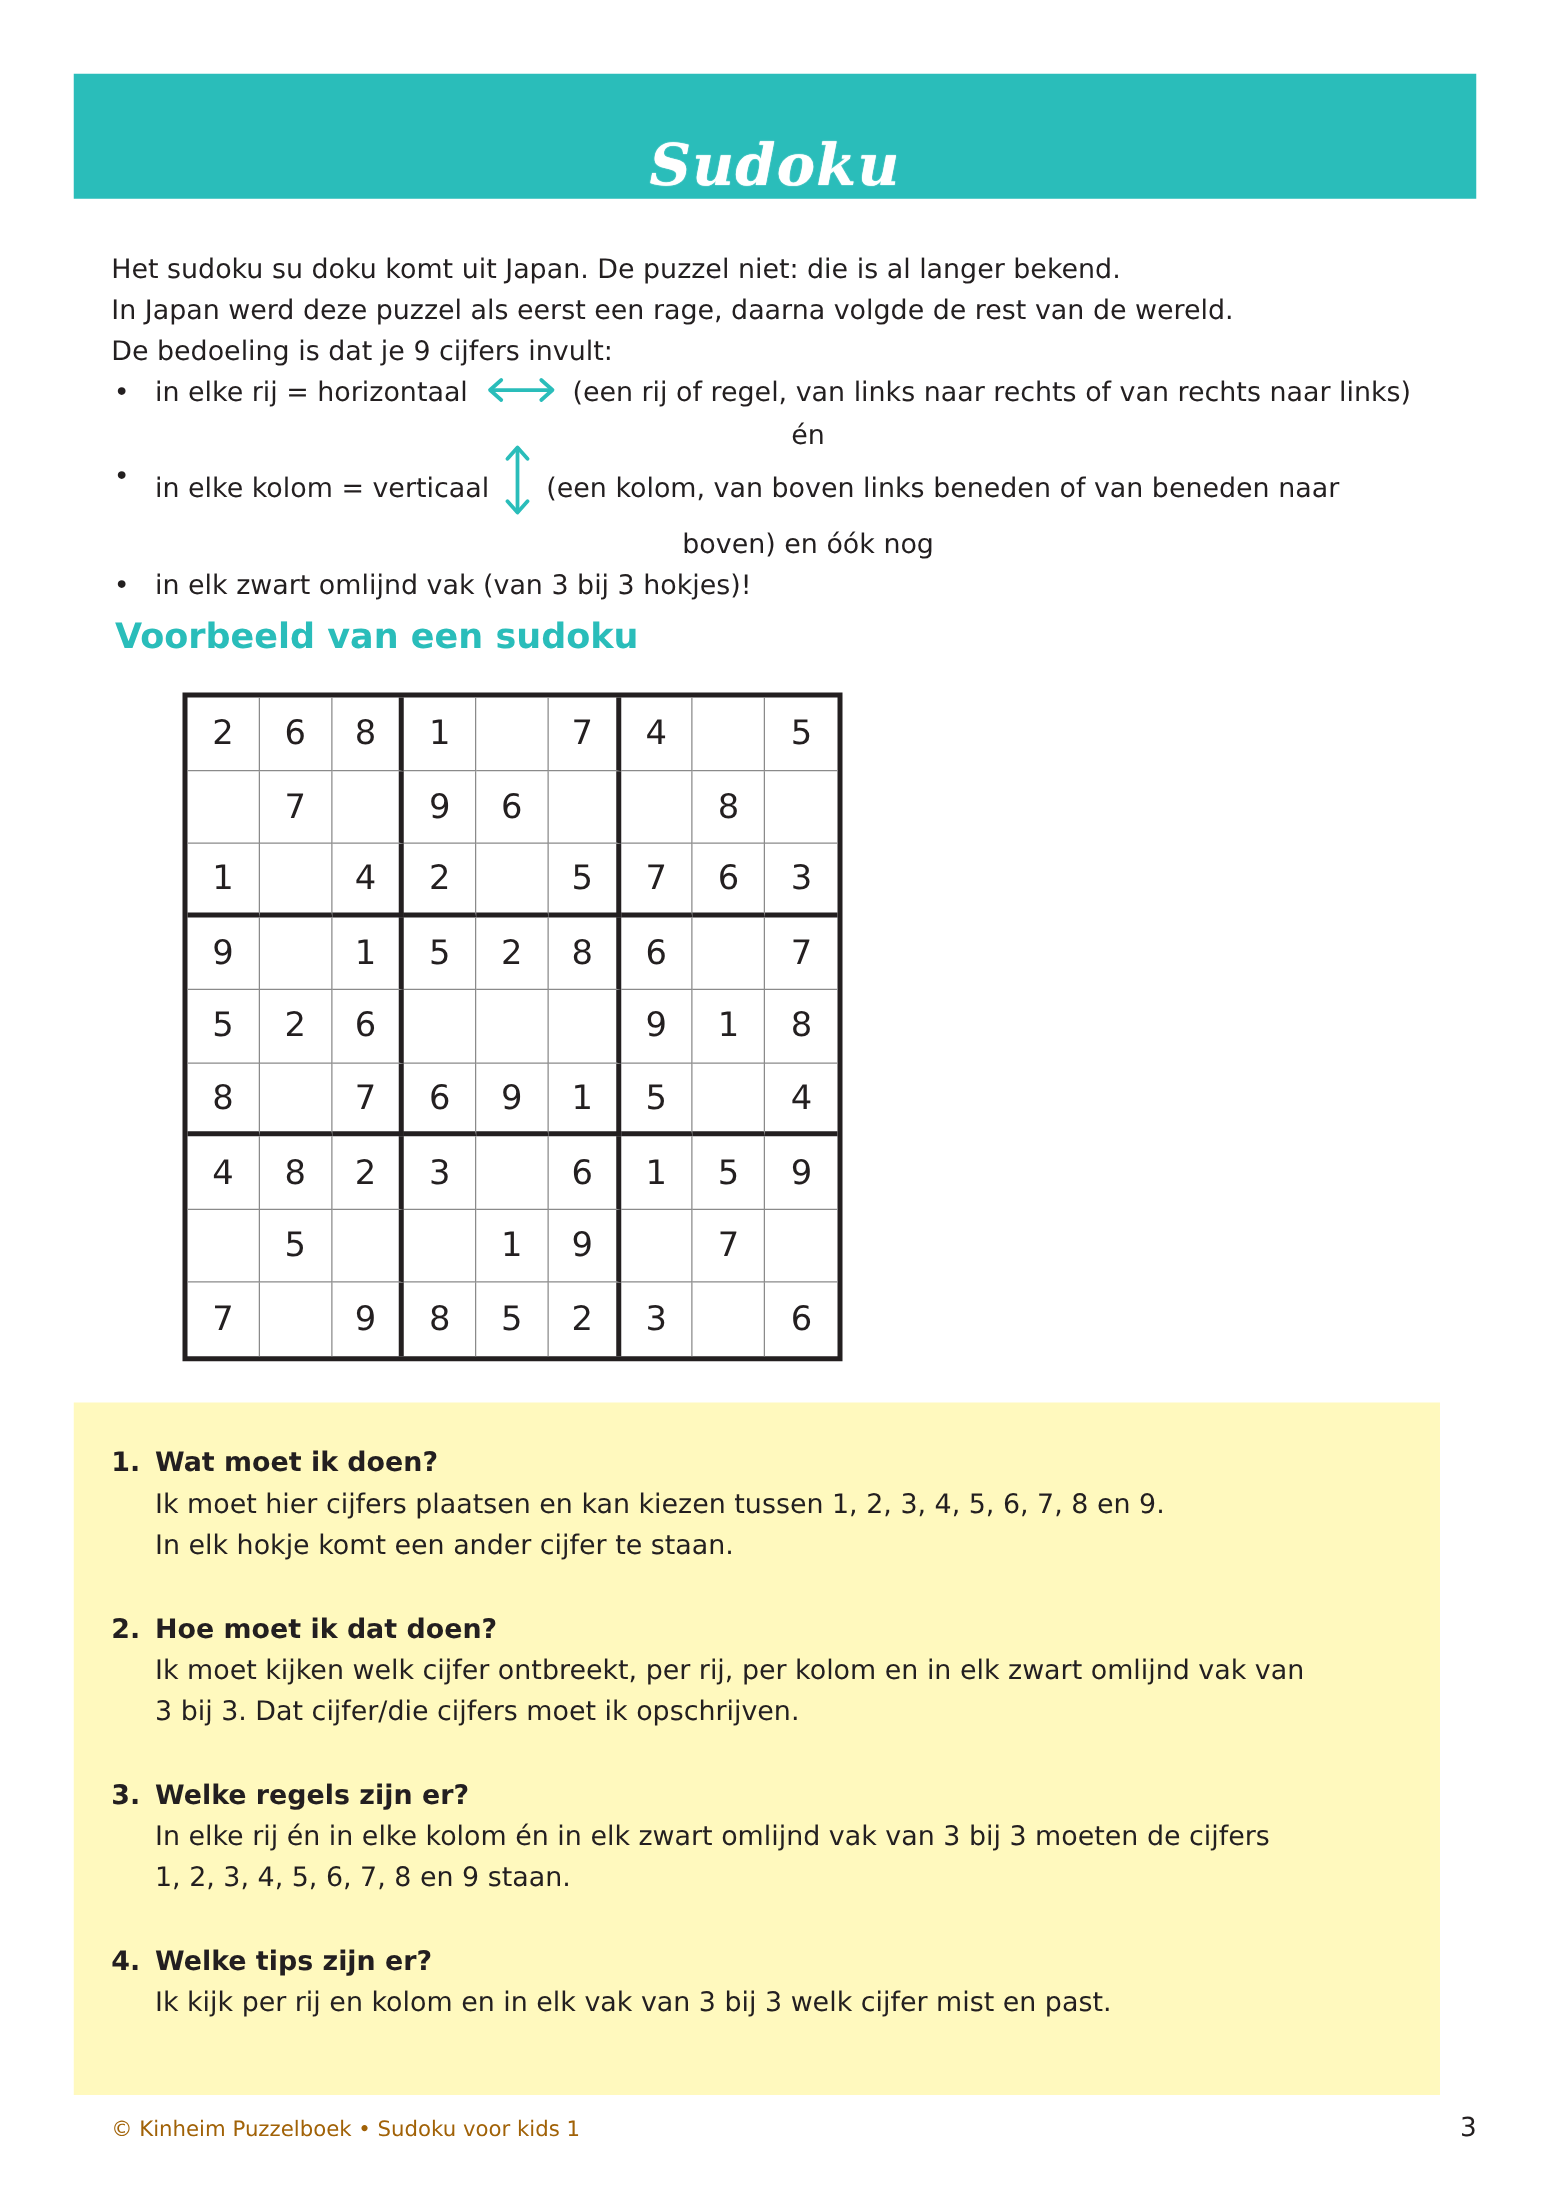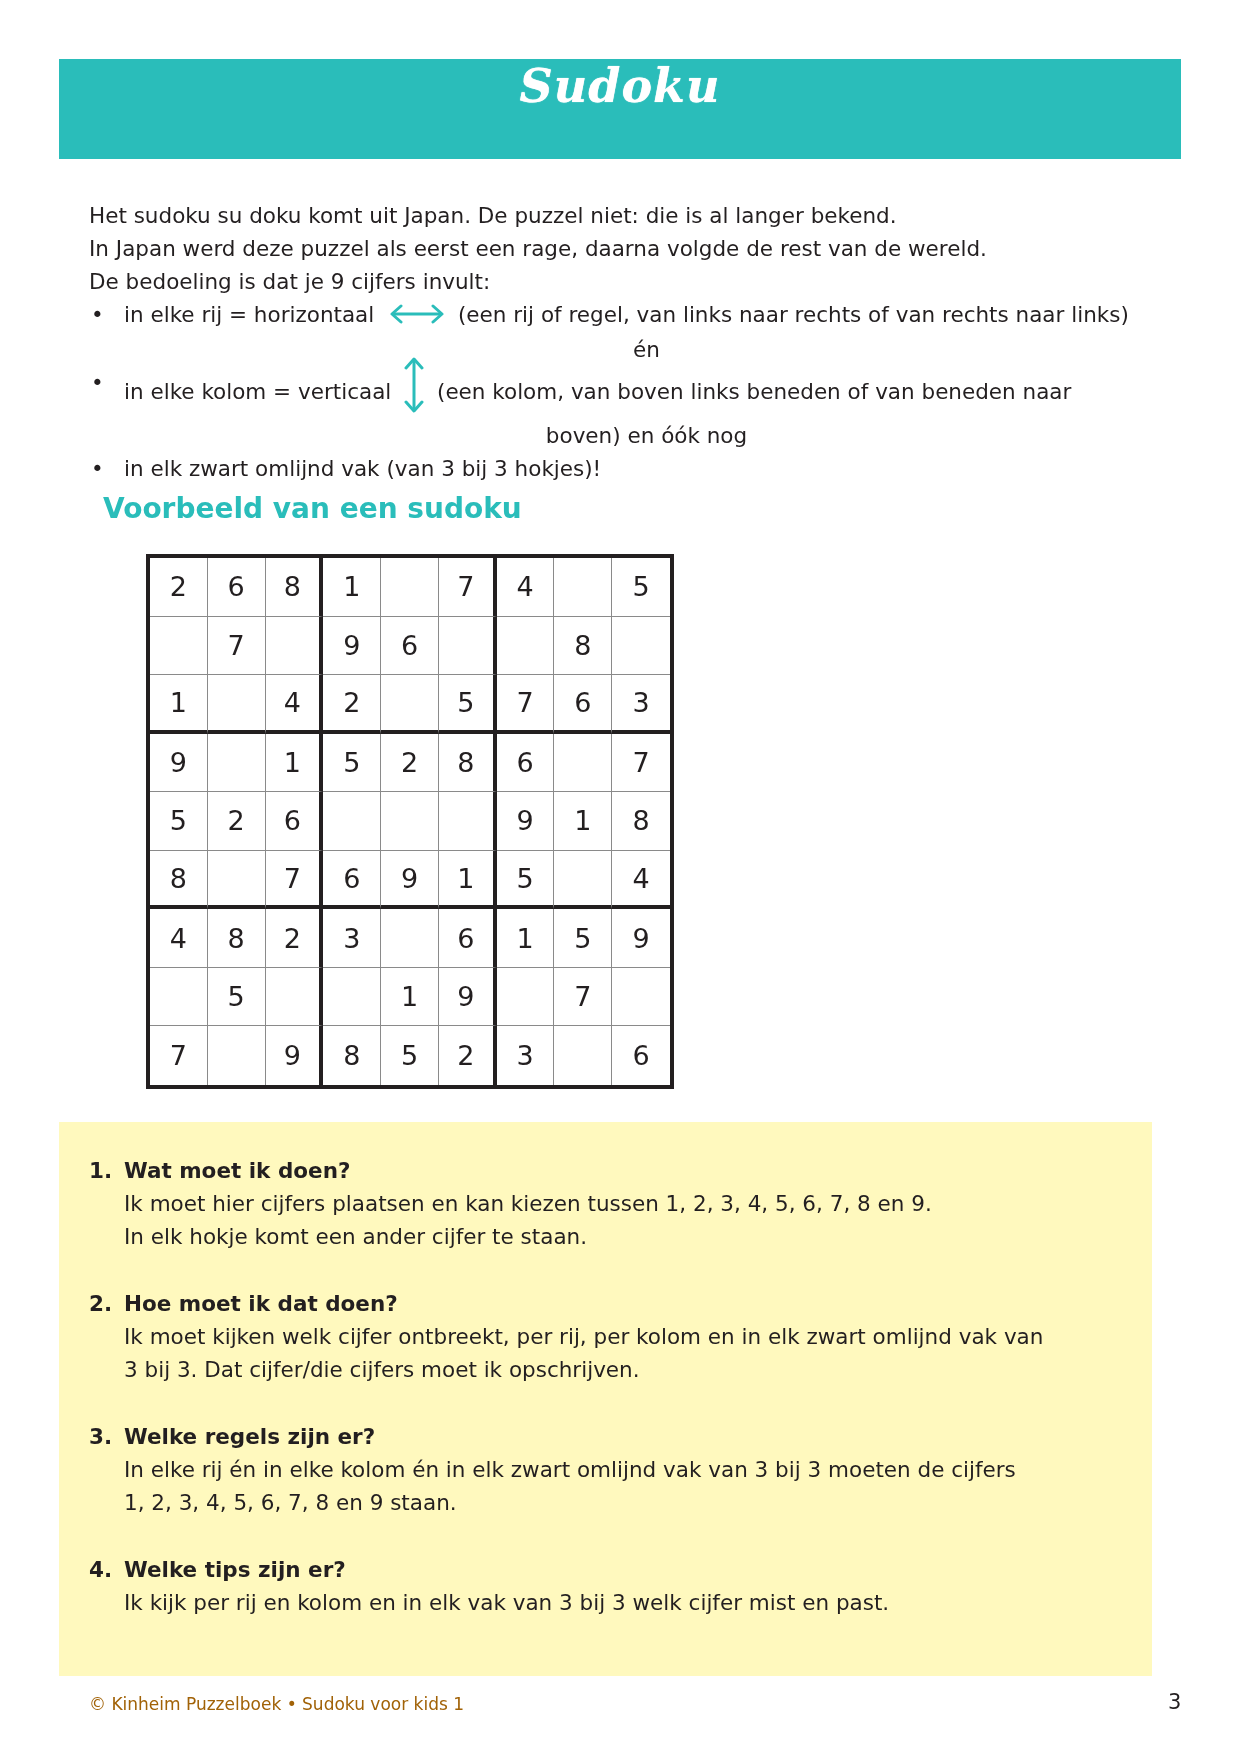--- a/index.html
+++ b/index.html
@@ -4,21 +4,21 @@
 <style>
   html, body { margin: 0; padding: 0; background: #ffffff; }
   body {
     width: 1240px; height: 1754px; position: relative; overflow: hidden;
     font-family: "DejaVu Sans", "Liberation Sans", sans-serif;
     color: #231f20;
   }
   .banner {
     position: absolute; left: 59px; top: 59px; width: 1122px; height: 100px;
     background: #2abdba;
-    display: flex; align-items: flex-start; justify-content: center;
+    display: flex; align-items: flex-end; justify-content: center;
   }
   .banner-title {
     color: #ffffff;
     font-family: "DejaVu Serif", "Liberation Serif", serif;
     font-weight: bold; font-style: italic;
     font-size: 46px; letter-spacing: 1px;
     text-shadow: 0 0 1px #ffffff;
   }
   .intro {
     position: absolute; left: 89px; top: 199px; width: 1080px;
@@ -28,21 +28,21 @@
   .intro b { font-weight: normal; }
   .bullet-row { position: relative; padding-left: 35px; white-space: nowrap; }
   .bullet-row .dot {
     position: absolute; left: 2px; top: 0; width: 12px; text-align: center;
   }
   .cont { padding-left: 35px; white-space: nowrap; text-align: center; }
   .arrow-h { display: inline-block; vertical-align: middle; margin: 0 6px 0 8px; }
   .arrow-v { display: inline-block; vertical-align: middle; margin: -14px 6px 0 6px; position: relative; top: 4px; }
 
   .section-title {
-    position: absolute; left: 103px; top: 492px;
+    position: absolute; left: 92px; top: 492px;
     color: #2abdba; font-weight: bold; font-size: 28px; white-space: nowrap;
   }
 
   .grid {
     position: absolute; left: 146px; top: 554px;
     width: 528px; height: 535px;
     border: 4px solid #231f20;
     box-sizing: border-box;
     display: grid;
     grid-template-columns: repeat(9, 1fr);

